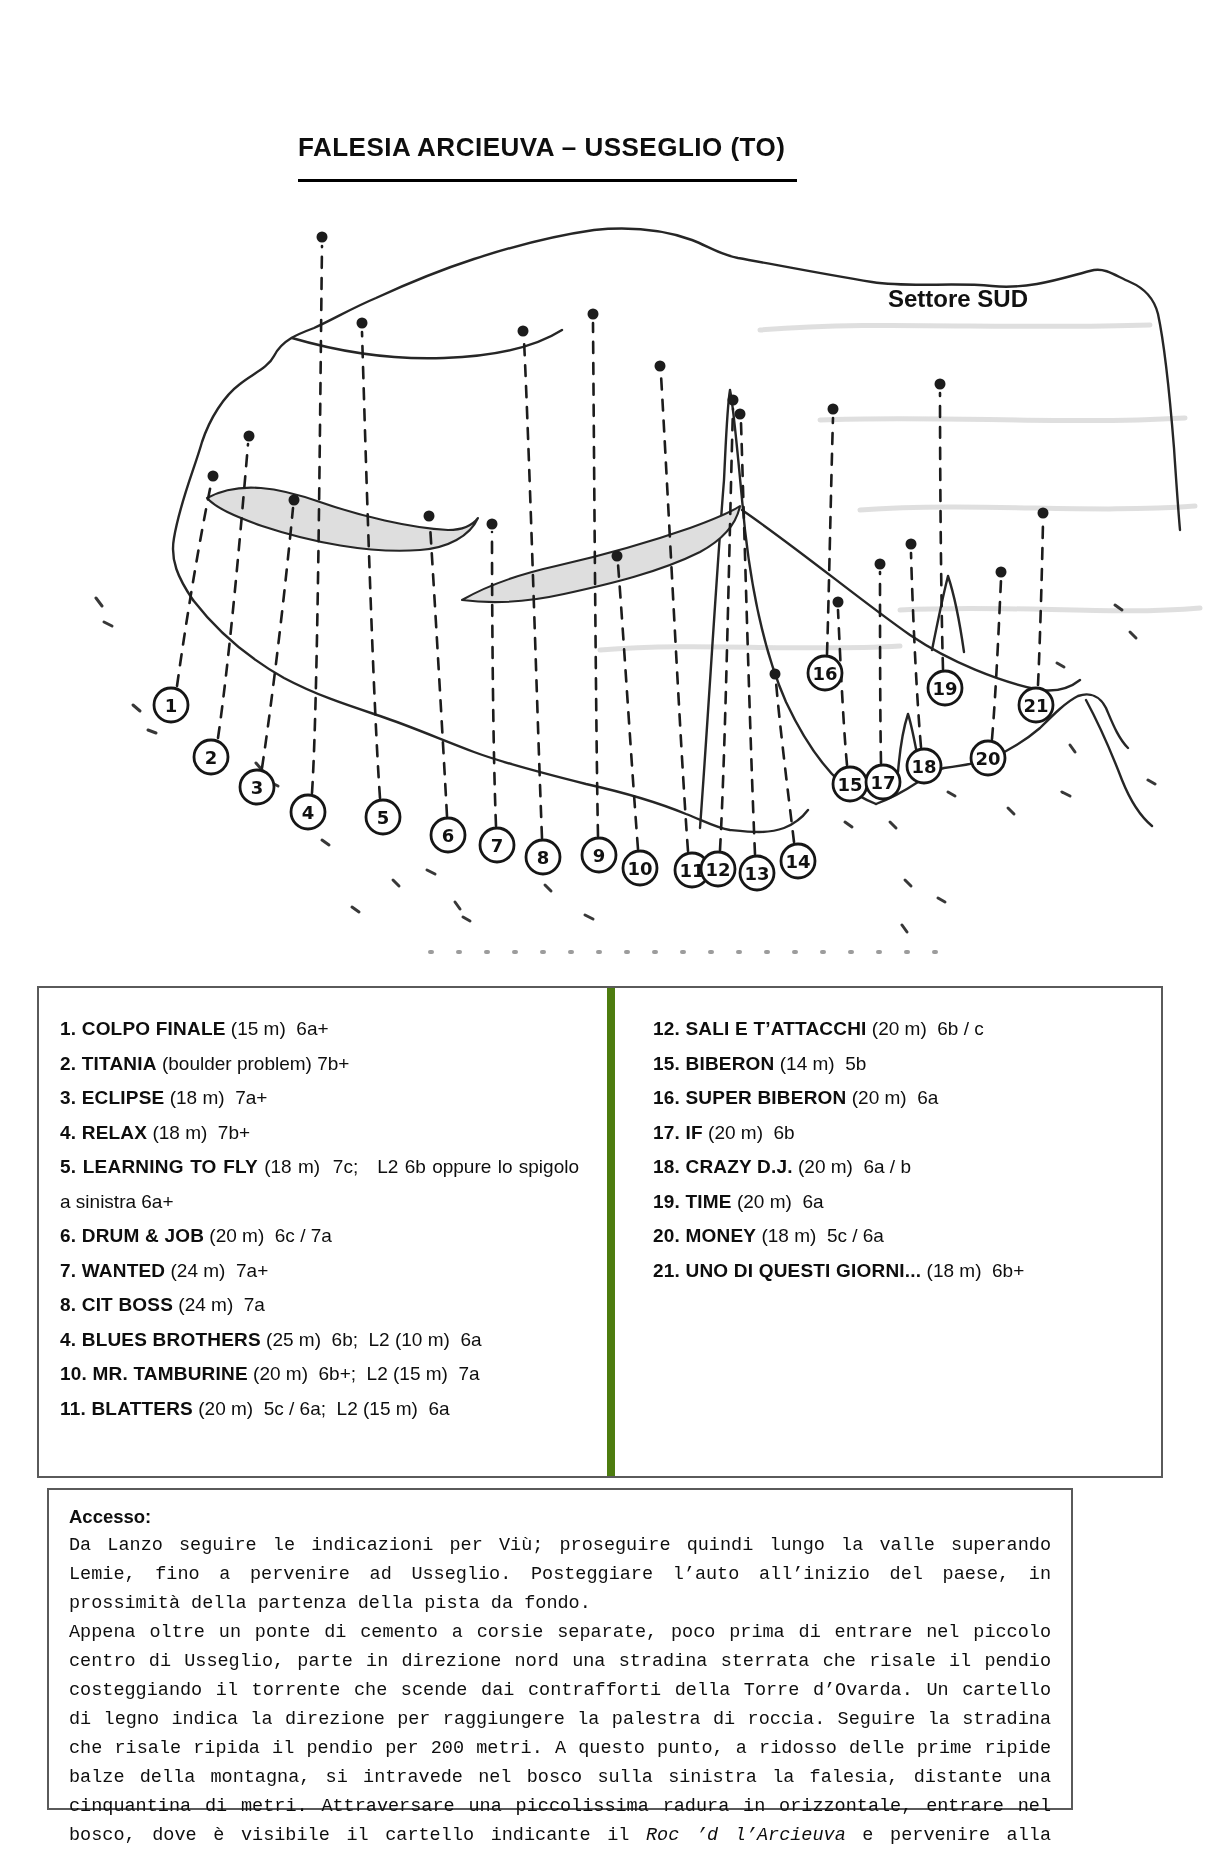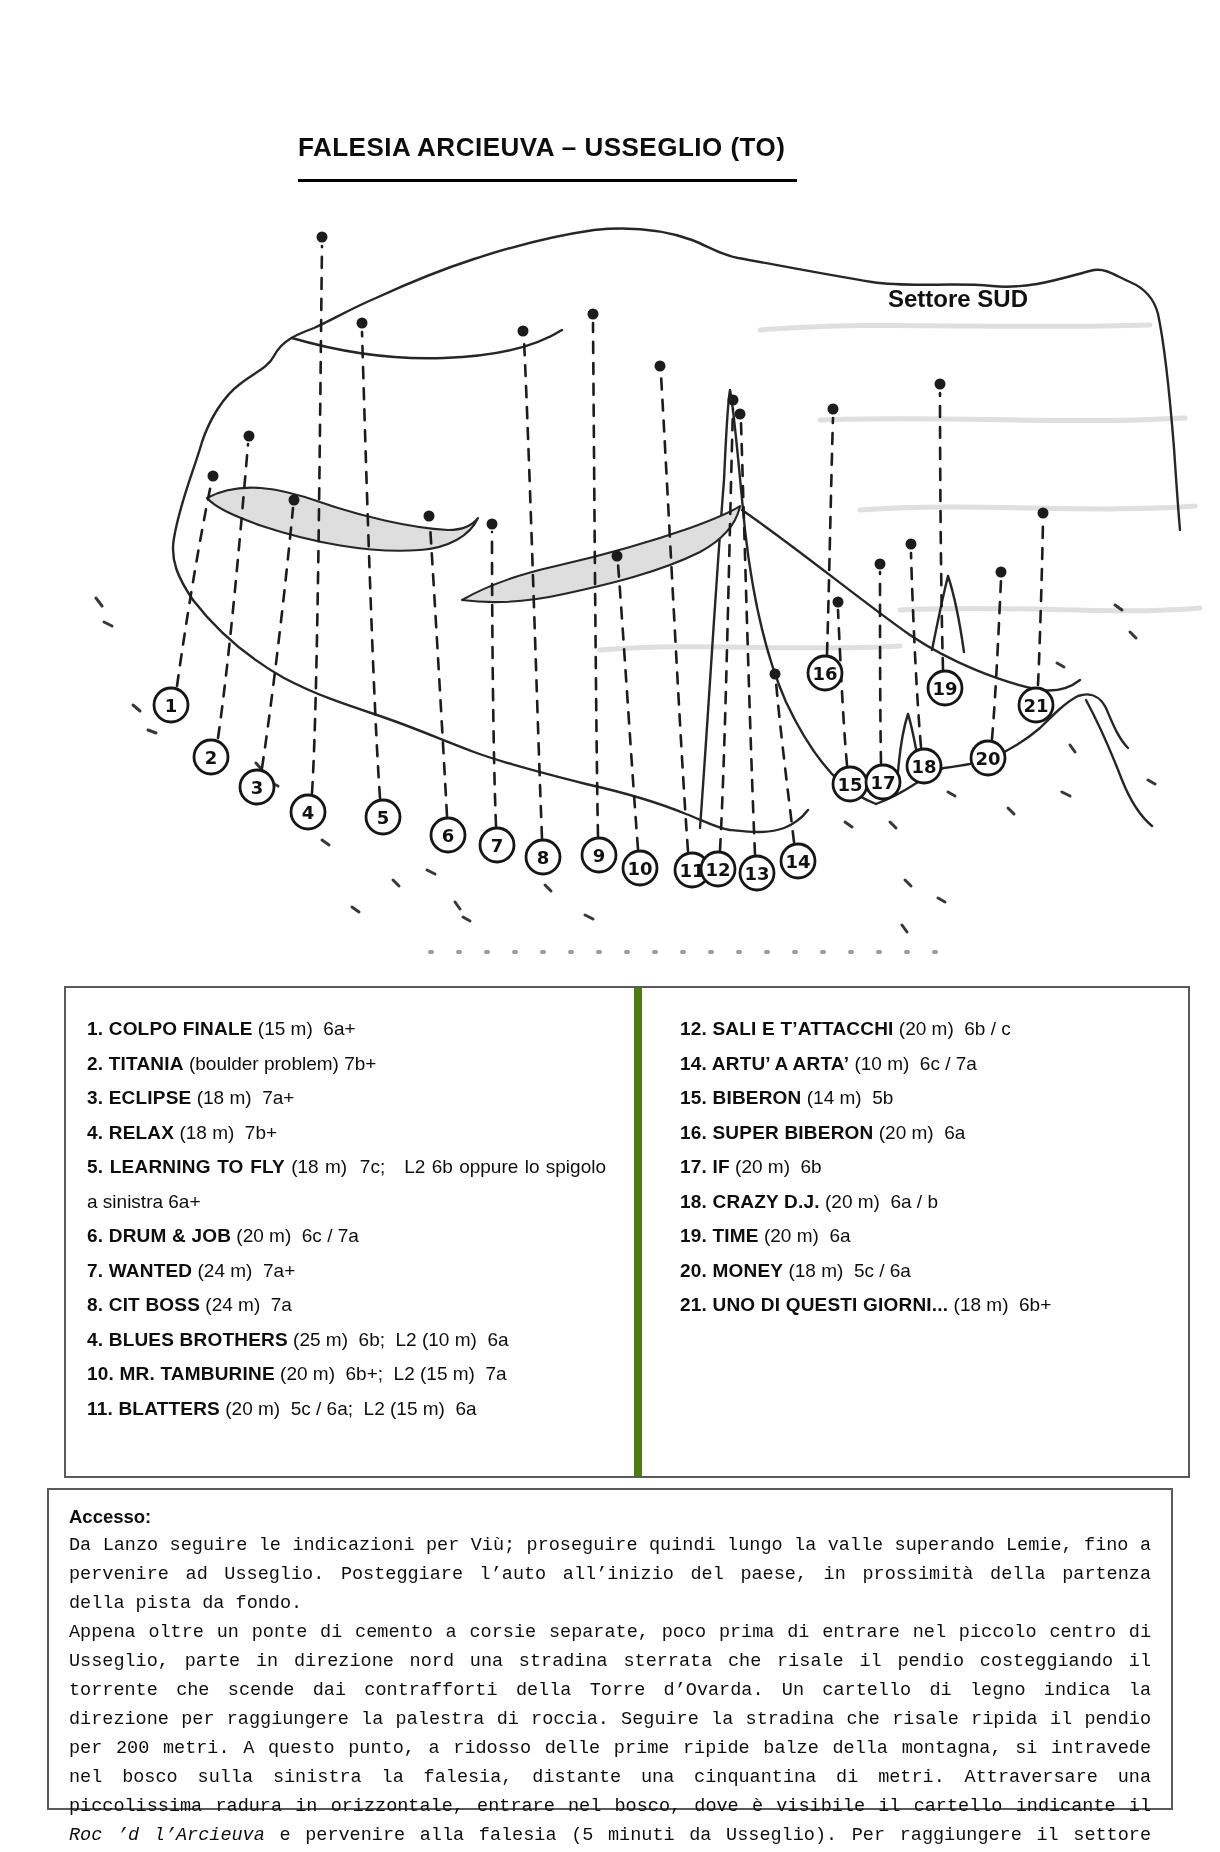--- a/index.html
+++ b/index.html
@@ -24,31 +24,31 @@
   .ledge   { fill:#dedede; stroke:#262626; stroke-width:2.1; stroke-linejoin:round; }
   .shade   { fill:none; stroke:#b9b9b9; stroke-width:5; opacity:.45; stroke-linecap:round; }
   .veg     { fill:none; stroke:#232323; stroke-width:3; stroke-linecap:round; opacity:.9; }
   .ground  { fill:none; stroke:#4a4a4a; stroke-width:4; stroke-dasharray:2 26; opacity:.55; stroke-linecap:round; }
   .rline   { fill:none; stroke:#1c1c1c; stroke-width:2.6; stroke-dasharray:11 10; stroke-linecap:round; }
   .rdot    { fill:#1c1c1c; }
   .rcirc   { fill:#ffffff; stroke:#161616; stroke-width:2.8; }
   .rnum    { font:700 18px "DejaVu Sans", sans-serif; text-anchor:middle; fill:#111; }
   
   .routes-box {
-    position:absolute; left:64px; top:986px; width:1126px; height:492px;
+    position:absolute; left:37px; top:986px; width:1126px; height:492px;
     border:2px solid #5a5a5a; box-sizing:border-box; display:flex; background:#fff;
   }
   .routes-col { box-sizing:border-box; padding:24px 14px 0 21px; }
   .routes-col.left  { width:568px; }
   .routes-col.right { flex:1; border-left:8px solid #4d7c0f; padding-left:38px; }
   .route { font-size:19px; line-height:34.5px; text-align:justify; padding-right:14px; }
   .route b { font-weight:700; letter-spacing:.2px; }
   
   .access-box {
-    position:absolute; left:47px; top:1488px; width:1126px; height:322px;
+    position:absolute; left:47px; top:1488px; width:1026px; height:322px;
     border:2px solid #5a5a5a; box-sizing:border-box; padding:12px 20px; background:#fff;
   }
   .access-box h2 { margin:0; font-size:18.5px; line-height:29px; font-weight:700; }
   .access-box p  { margin:0; font-size:18.5px; line-height:29px; text-align:justify;font-family:Liberation Mono, monospace; }
   .access-box i  { font-style:italic; }
 </style>
 </head>
 <body>
 
 <h1 class="title">FALESIA ARCIEUVA – USSEGLIO (TO)</h1>
@@ -222,21 +222,20 @@
       <div class="route"><b>5. LEARNING TO FLY</b><span> (18 m)&nbsp; 7c; &nbsp;&nbsp;L2 6b oppure lo spigolo a sinistra 6a+</span></div>
       <div class="route"><b>6. DRUM &amp; JOB</b><span> (20 m)&nbsp; 6c / 7a</span></div>
       <div class="route"><b>7. WANTED</b><span> (24 m)&nbsp; 7a+</span></div>
       <div class="route"><b>8. CIT BOSS</b><span> (24 m)&nbsp; 7a</span></div>
       <div class="route"><b>4. BLUES BROTHERS</b><span> (25 m)&nbsp; 6b; &nbsp;L2 (10 m)&nbsp; 6a</span></div>
       <div class="route"><b>10. MR. TAMBURINE</b><span> (20 m)&nbsp; 6b+; &nbsp;L2 (15 m)&nbsp; 7a</span></div>
       <div class="route"><b>11. BLATTERS</b><span> (20 m)&nbsp; 5c / 6a; &nbsp;L2 (15 m)&nbsp; 6a</span></div>
     </div>
   <div class="routes-col right">
       <div class="route"><b>12. SALI E T’ATTACCHI</b><span> (20 m)&nbsp; 6b / c</span></div>
-      <div class="route"><b>14. ARTU’ A ARTA’</b><span> (10 m)&nbsp; 6c / 7a</span></div>
       <div class="route"><b>15. BIBERON</b><span> (14 m)&nbsp; 5b</span></div>
       <div class="route"><b>16. SUPER BIBERON</b><span> (20 m)&nbsp; 6a</span></div>
       <div class="route"><b>17. IF</b><span> (20 m)&nbsp; 6b</span></div>
       <div class="route"><b>18. CRAZY D.J.</b><span> (20 m)&nbsp; 6a / b</span></div>
       <div class="route"><b>19. TIME</b><span> (20 m)&nbsp; 6a</span></div>
       <div class="route"><b>20. MONEY</b><span> (18 m)&nbsp; 5c / 6a</span></div>
       <div class="route"><b>21. UNO DI QUESTI GIORNI...</b><span> (18 m)&nbsp; 6b+</span></div>
     </div>
 </div>
 

